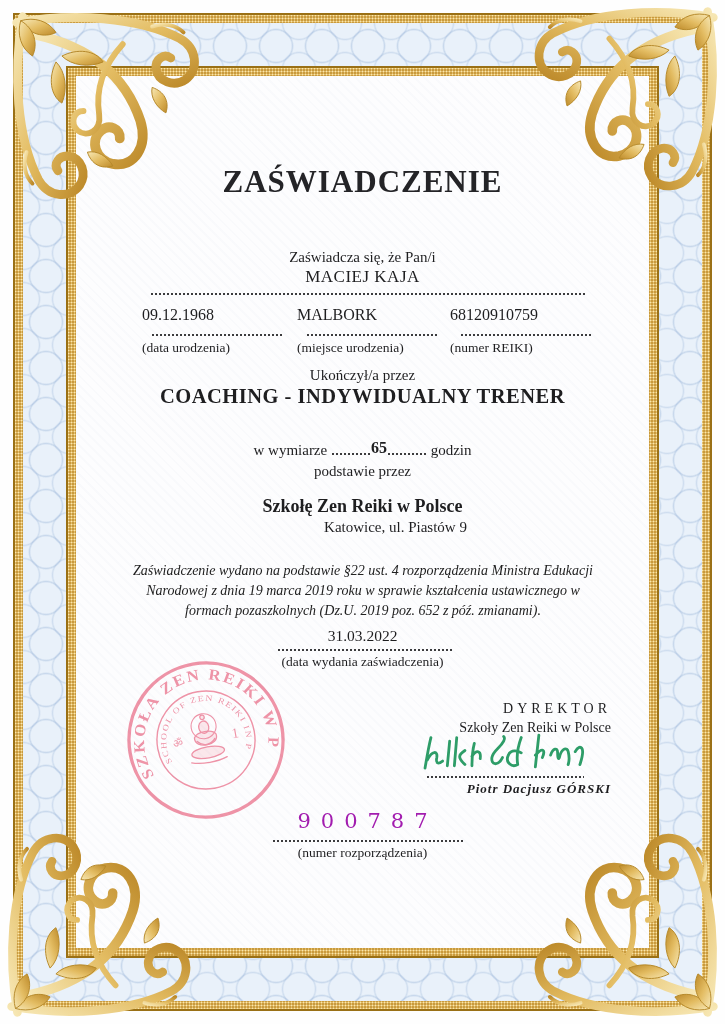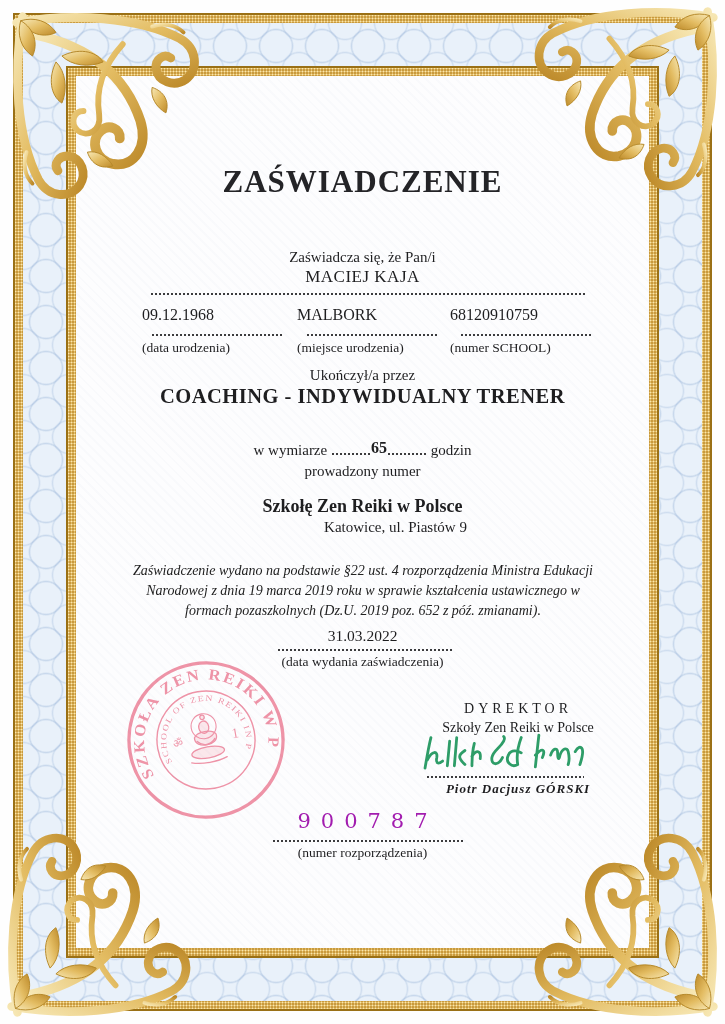--- a/index.html
+++ b/index.html
@@ -61,21 +61,21 @@
     background-image:radial-gradient(circle, #3c3c3e 0.85px, rgba(0,0,0,0) 1.05px);
     background-size:4px 2px;background-repeat:repeat-x;background-position:0 100%;}
   #hours-value{display:inline-block;font-size:16px;font-weight:bold;transform:translateY(-2px);}
   #conducted{top:463px;font-size:15px;}
   #school-name{top:496px;font-size:18px;font-weight:bold;}
   #school-addr{top:519px;font-size:15px;padding-left:33px;}
   #legal{top:561px;left:122px;width:482px;font-size:14px;font-style:italic;line-height:1.42;color:#222;}
   #issue-date{top:627px;font-size:15.5px;}
   #date-dots{top:649px;left:277px;width:176px;}
   #issue-date-label{top:654px;font-size:13.5px;}
-  .dir{position:absolute;left:412px;width:212px;text-align:center;}
+  .dir{position:absolute;left:399px;width:212px;text-align:right;}
   #dir-title{top:701px;font-size:14px;letter-spacing:4px;}
   #dir-org{top:720px;font-size:14px;}
   #signature{position:absolute;left:418px;top:729px;width:176px;height:50px;}
   #sig-dots{top:776px;left:426px;width:158px;}
   #dir-name{top:781px;font-size:13px;font-weight:bold;font-style:italic;letter-spacing:1px;}
   #cert-number{top:809px;font-size:21px;letter-spacing:10px;text-indent:10px;color:#a21caf;
     font-family:"DejaVu Serif", serif;}
   #num-dots{top:840px;left:272px;width:192px;}
   #num-label{top:845px;font-size:13.5px;}
   
@@ -142,32 +142,32 @@
     <div class="field-label">(data urodzenia)</div>
   </div>
   <div class="field-col" id="field-birthplace">
     <div class="field-value">MALBORK</div>
     <div class="field-dots"></div>
     <div class="field-label">(miejsce urodzenia)</div>
   </div>
   <div class="field-col" id="field-pesel">
     <div class="field-value">68120910759</div>
     <div class="field-dots"></div>
-    <div class="field-label">(numer SCHOOL)</div>
+    <div class="field-label">(numer REIKI)</div>
   </div>
 
   <div class="blk" id="course-intro">Ukończył/a przez</div>
   <div class="blk" id="course-name">COACHING - INDYWIDUALNY TRENER</div>
 
   <div class="blk" id="hours-line">
     <span>w wymiarze</span>
     <span class="hours-dots"></span><span id="hours-value">65</span><span class="hours-dots"></span>
     <span>godzin</span>
   </div>
-  <div class="blk" id="conducted">prowadzony numer</div>
+  <div class="blk" id="conducted">podstawie przez</div>
 
   <div class="blk" id="school-name">Szkołę Zen Reiki w Polsce</div>
   <div class="blk" id="school-addr">Katowice, ul. Piastów 9</div>
 
   <div class="blk" id="legal">Zaświadczenie wydano na podstawie §22 ust. 4 rozporządzenia Ministra Edukacji Narodowej z dnia 19 marca 2019 roku w sprawie kształcenia ustawicznego w formach pozaszkolnych (Dz.U. 2019 poz. 652 z póź. zmianami).</div>
 
   <div class="blk" id="issue-date">31.03.2022</div>
   <div class="dots" id="date-dots"></div>
   <div class="blk" id="issue-date-label">(data wydania zaświadczenia)</div>
 

